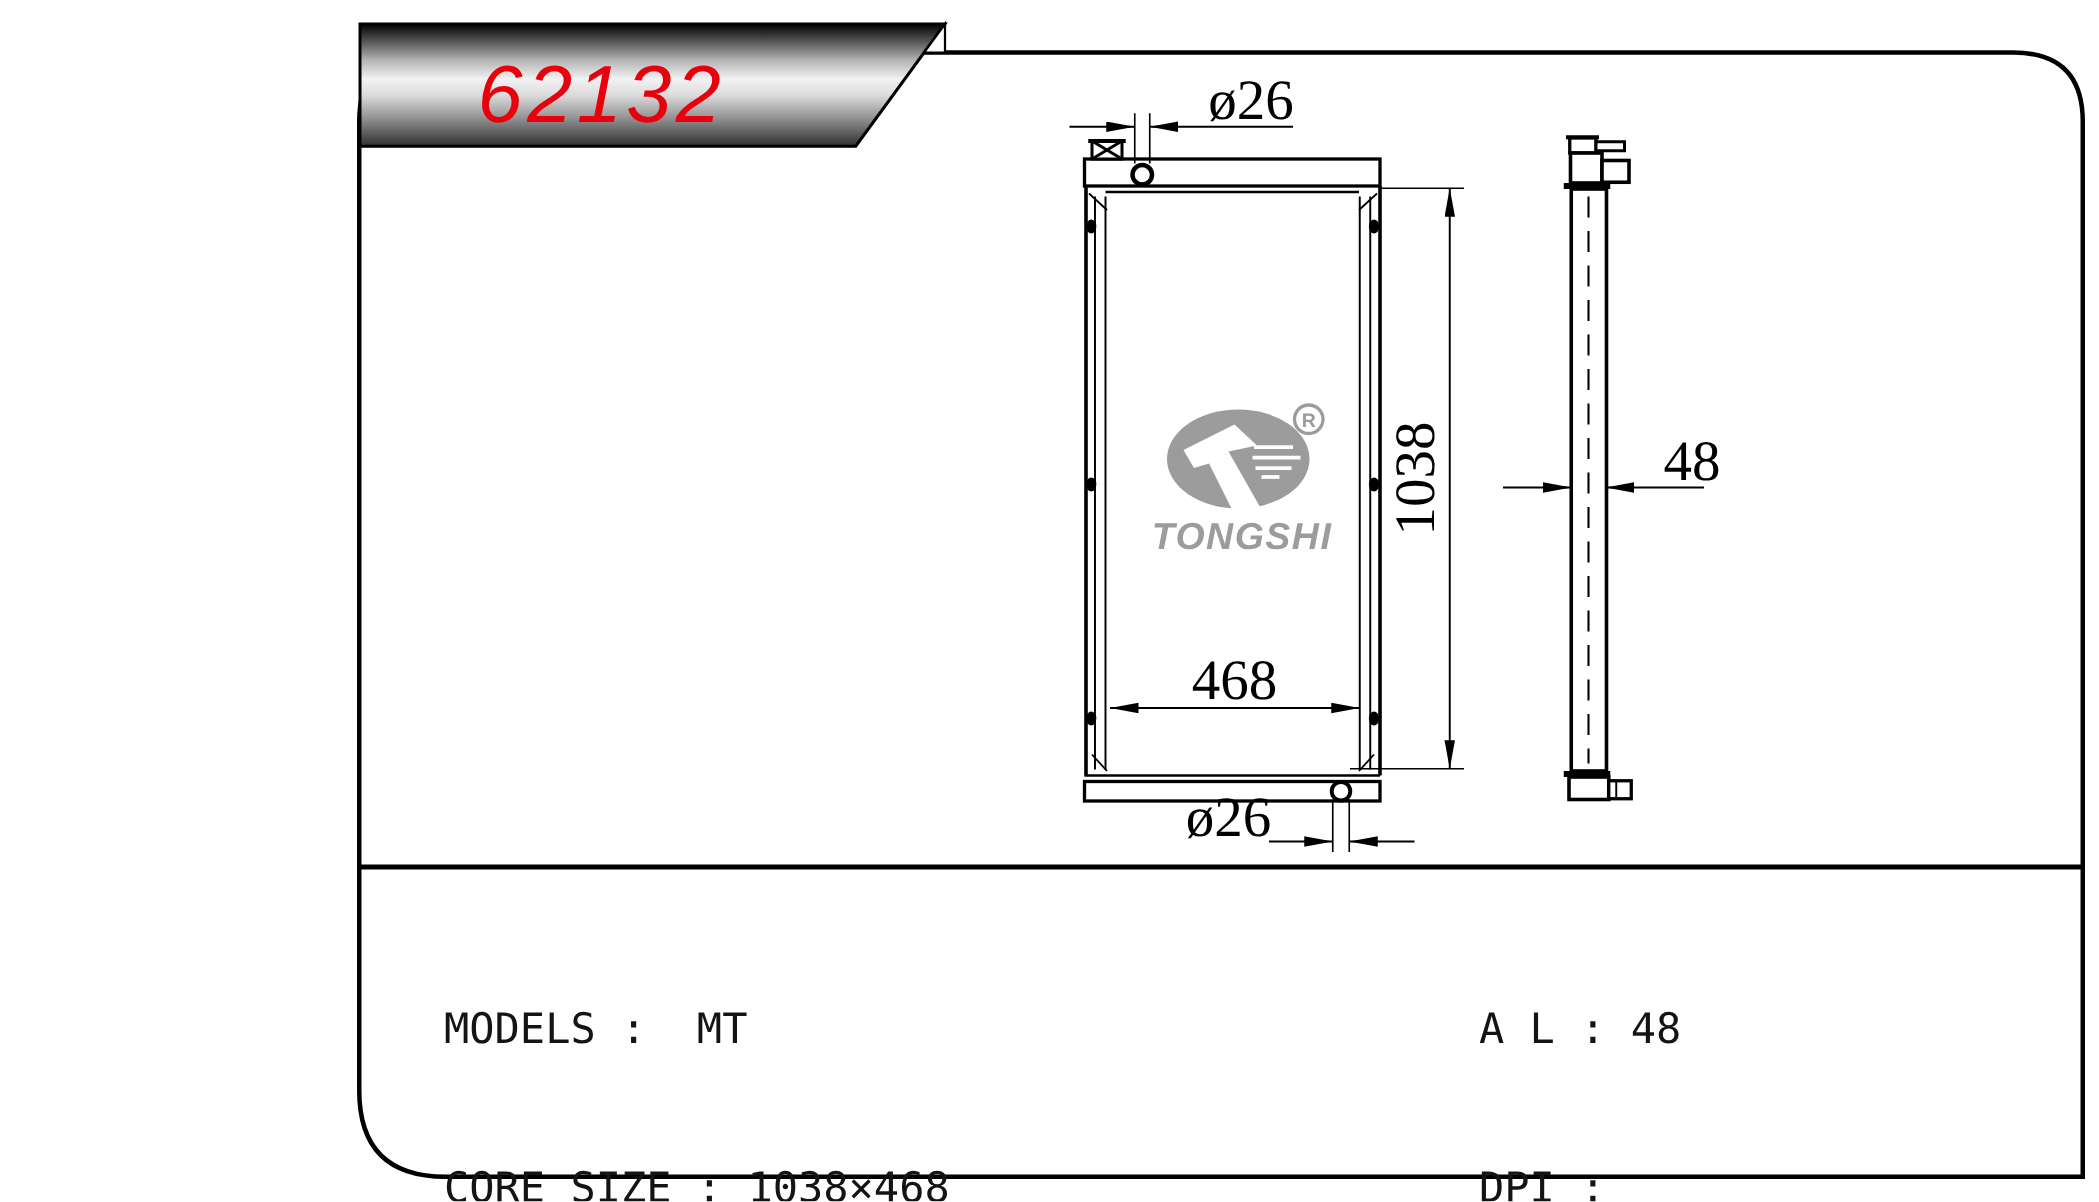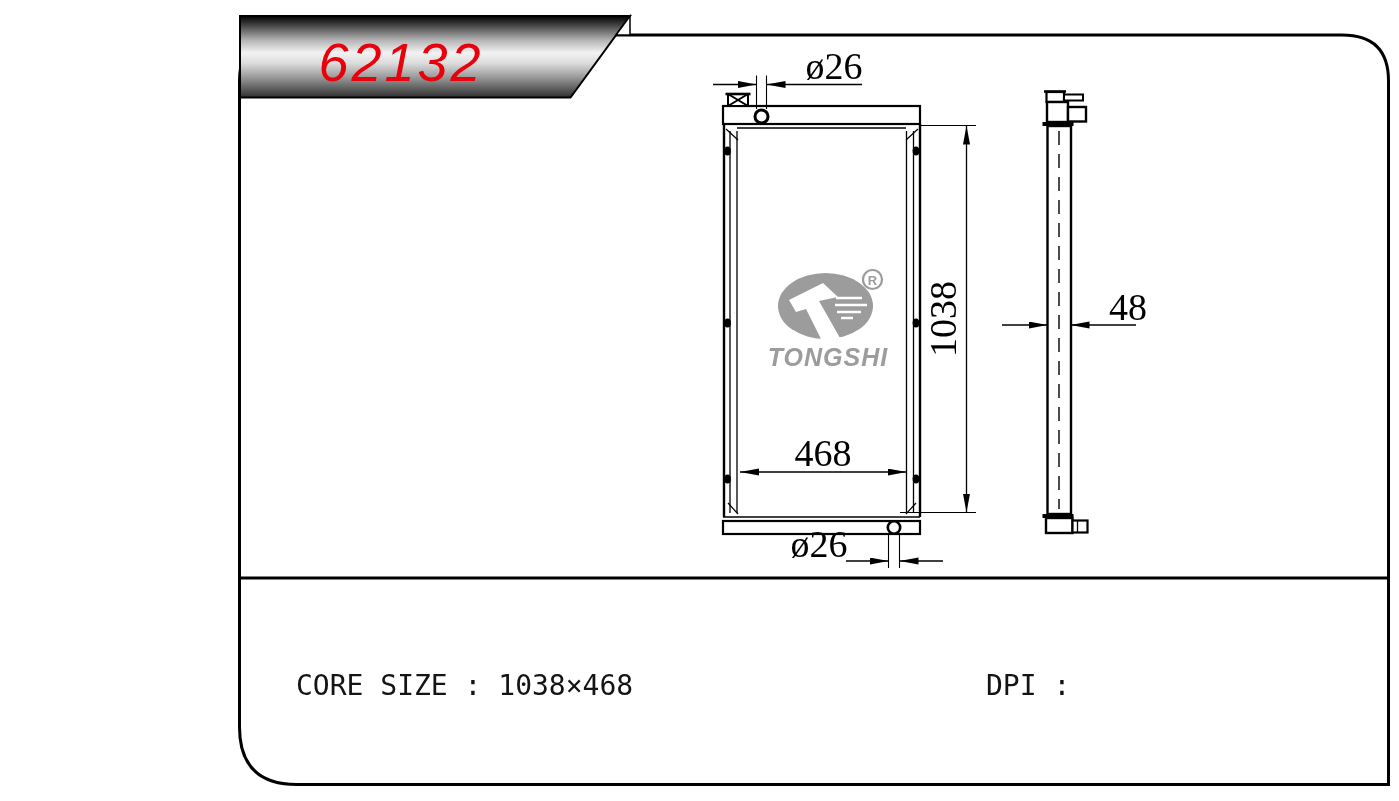--- a/index.html
+++ b/index.html
@@ -160,23 +160,25 @@
 
   <g>
     <polygon points="240,16 630,16 570.5,97.5 240,97.5" fill="url(#gMetal)" stroke="#000" stroke-width="2"></polygon>
     <polygon points="630,16 630,35 616,35" fill="#fff" stroke="#000" stroke-width="1.5"></polygon>
     <text class="pn" x="401" y="81" text-anchor="middle">62132</text>
   </g>
 </svg>
 
 <div>
   <div class="spec-col left">
+    <div class="spec-row">MODELS :  MT</div>
     <div class="spec-row">CORE SIZE : 1038×468</div>
     
     
   </div>
   <div class="spec-col right">
+    <div class="spec-row">A L : 48</div>
     <div class="spec-row">DPI :</div>
     
     
   </div>
 </div>
 </div>
 
 </body></html>

